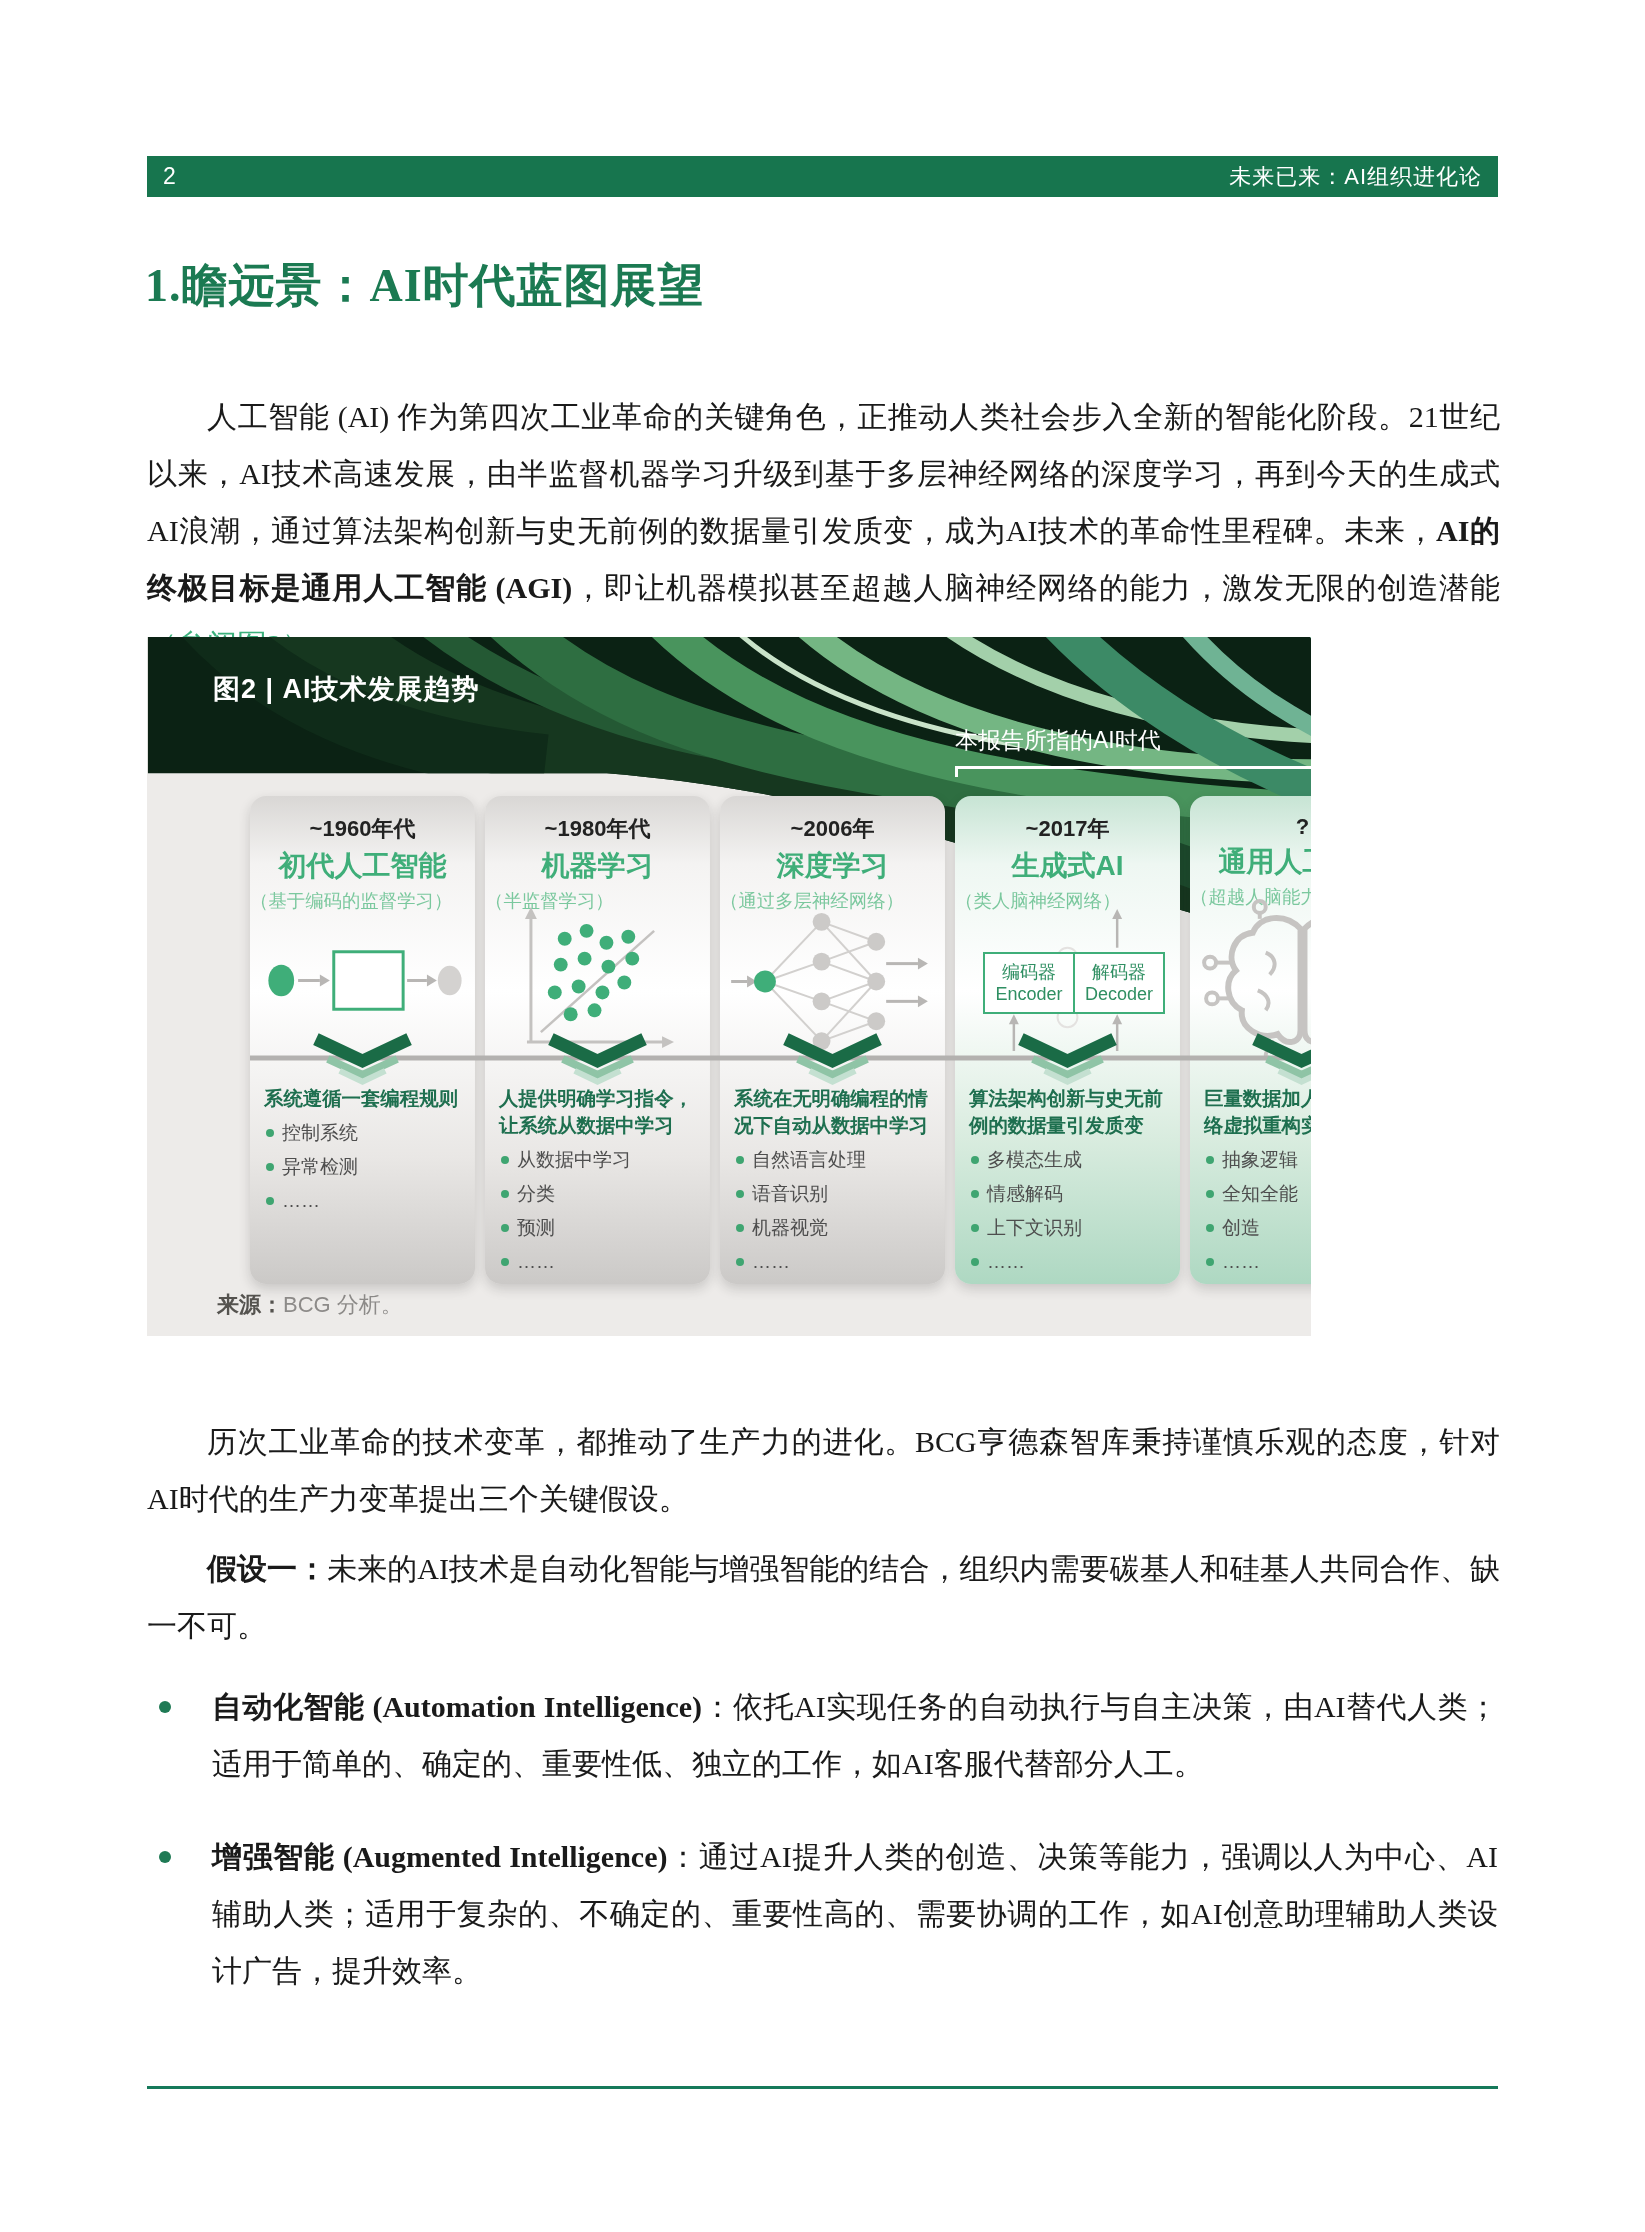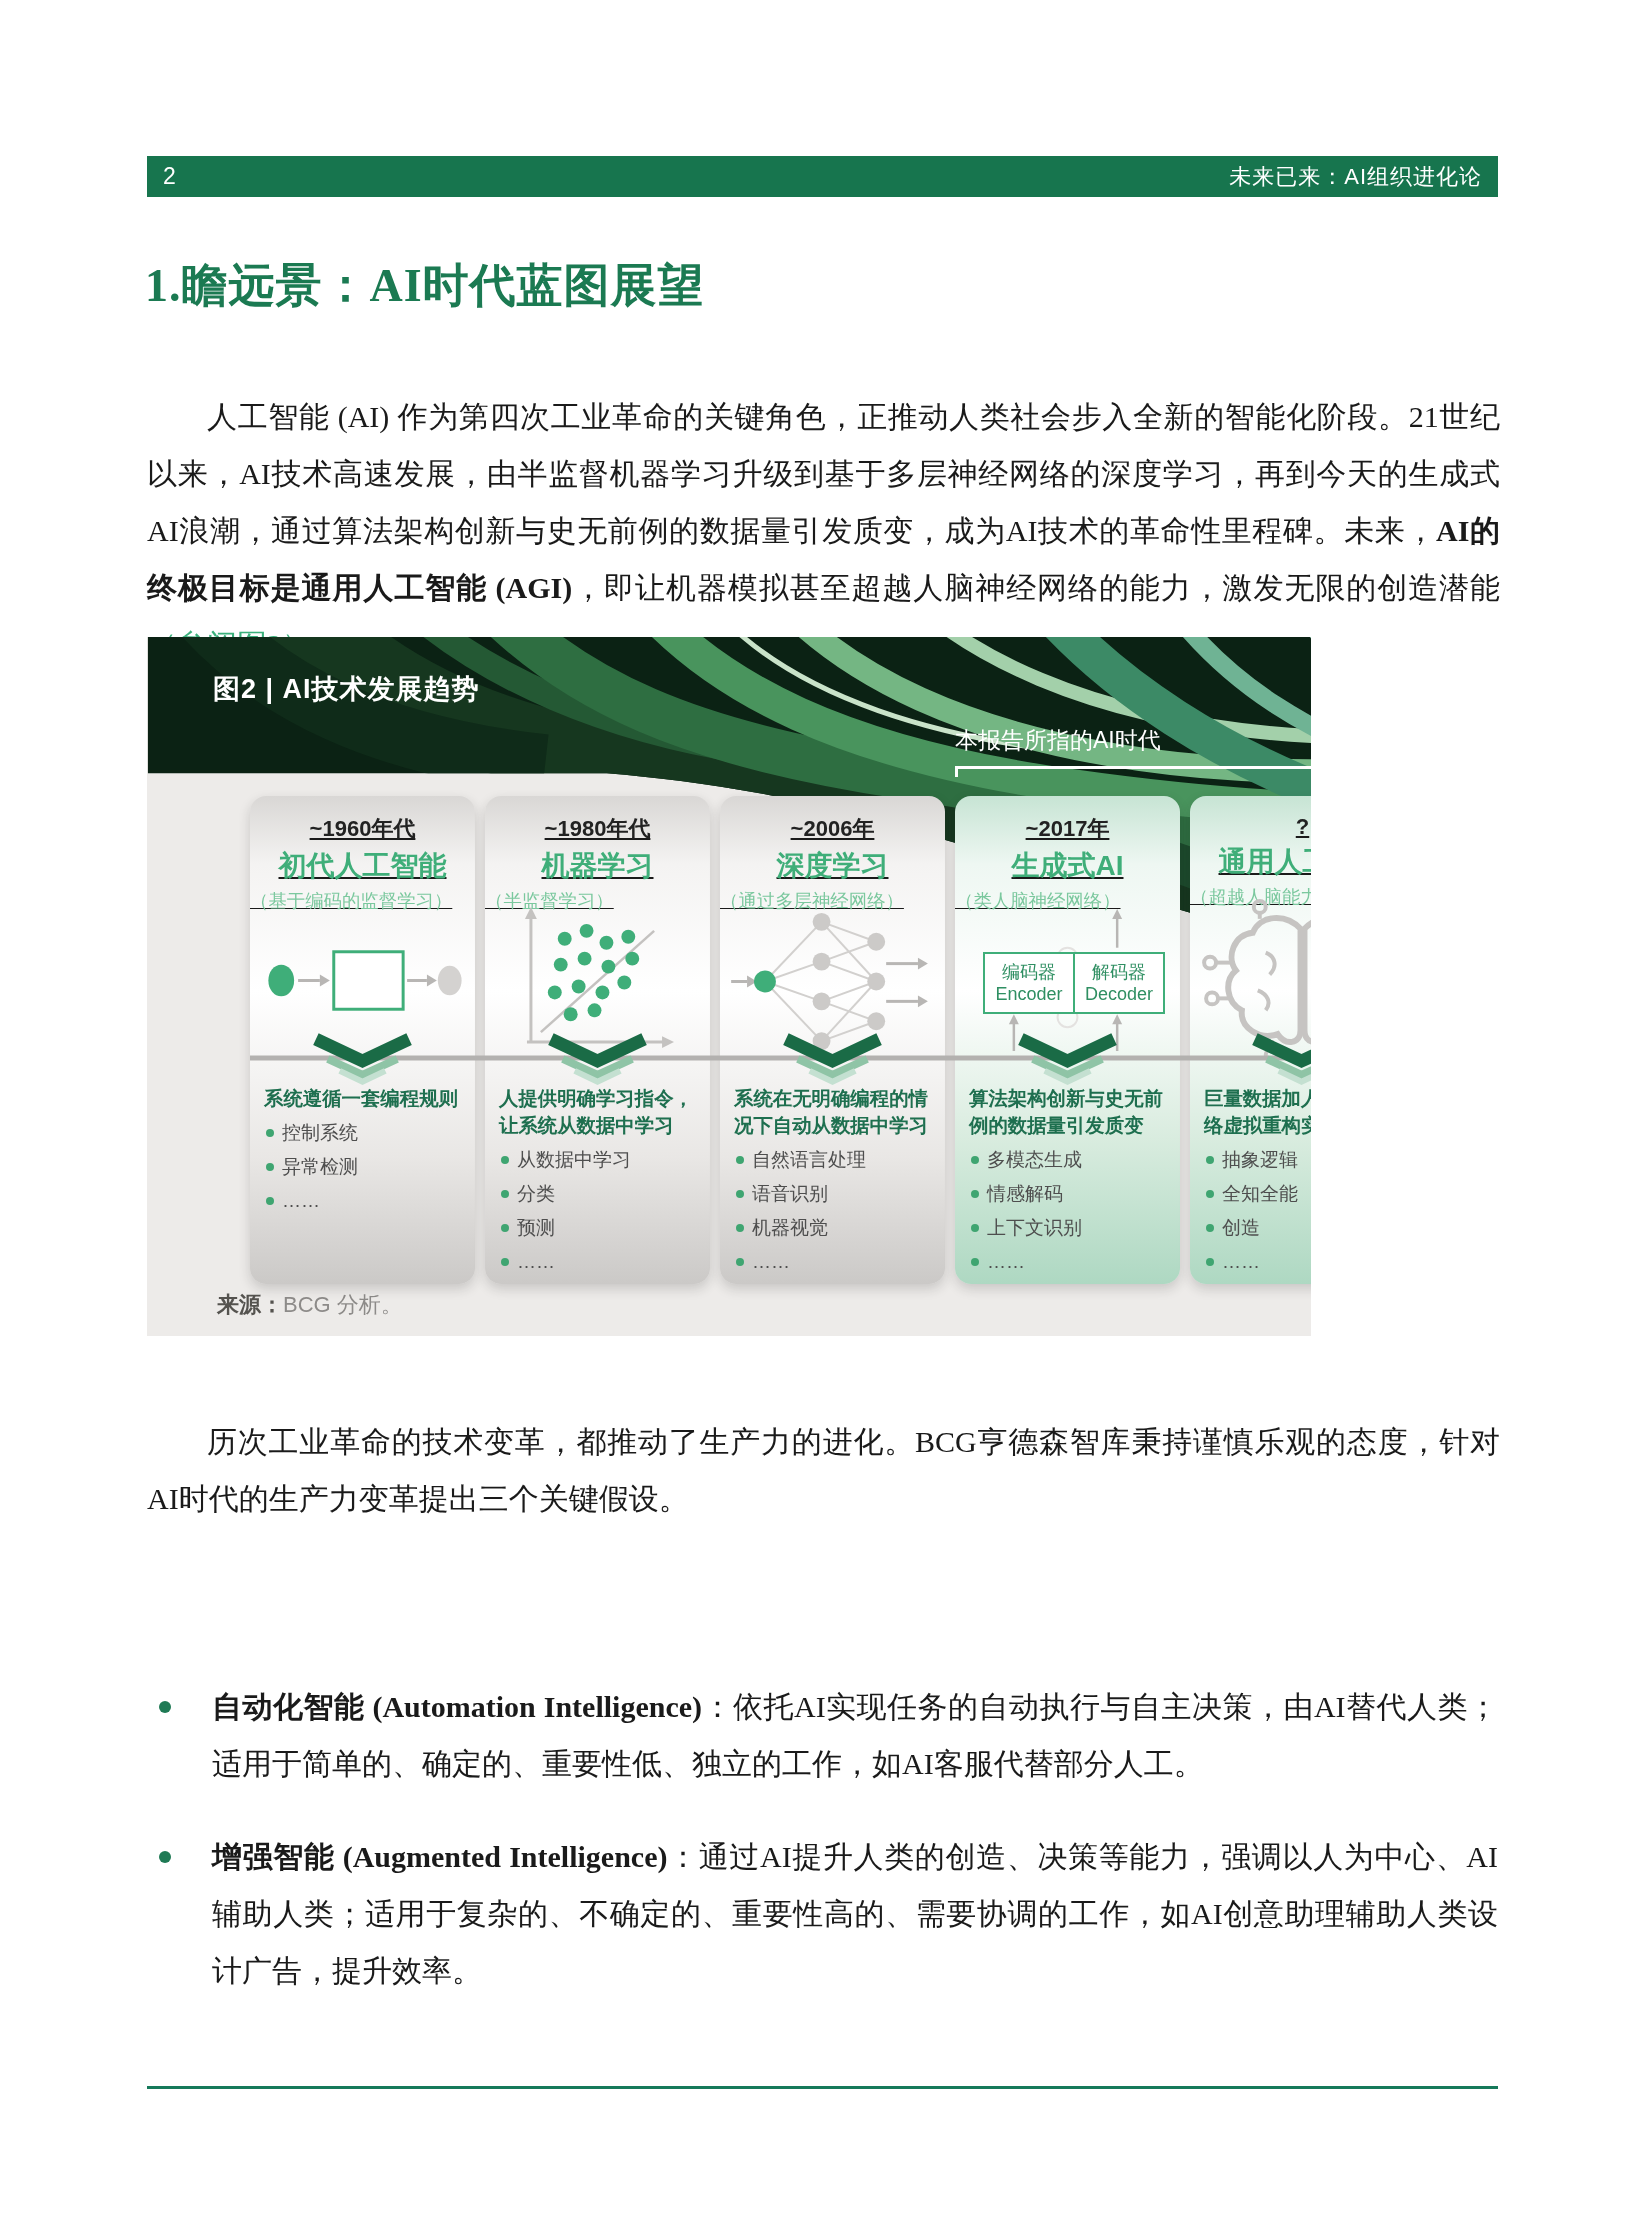--- a/index.html
+++ b/index.html
@@ -33,21 +33,21 @@
          font-family:"Liberation Sans","DejaVu Sans",sans-serif; overflow:hidden; }
   .banner { position:absolute; top:0; left:0; z-index:1; }
   .fig-title { position:absolute; top:34px; left:66px; z-index:2; color:#fff; font-size:27px; font-weight:700; letter-spacing:1px; }
   .era-label { position:absolute; top:88px; left:808px; width:460px; z-index:2; text-align:left; color:#fff; font-size:23px; }
   .era-bracket { position:absolute; top:129px; left:808px; width:460px; height:11px; z-index:2; box-sizing:border-box;
                  border-top:3px solid #fff; border-left:3px solid #fff; border-right:3px solid #fff; }
 
   .cards { position:absolute; top:159px; left:103px; z-index:3; display:flex; gap:10px; }
   .card { position:relative; width:225px; height:488px; border-radius:16px;
           box-shadow:0 5px 12px rgba(40,40,40,0.18);
-          background:linear-gradient(180deg,#d9d7d5 0%,#f4f3f2 14%,#ffffff 40%,#e9e7e5 74%,#cbc9c7 100%);text-decoration:underline; }
+          background:linear-gradient(180deg,#d9d7d5 0%,#f4f3f2 14%,#ffffff 40%,#e9e7e5 74%,#cbc9c7 100%); }
   .card.mint { background:linear-gradient(180deg,#c7e4d4 0%,#eef7f2 14%,#ffffff 40%,#d9ecdf 70%,#aed8c2 100%); }
   .c-year { margin-top:18px; text-align:center; font-size:22px; font-weight:700; color:#222; }
   .c-title { text-align:center; font-size:28px; font-weight:700; color:#3fae79; margin-top:3px; }
   .c-sub { text-align:left; font-size:18.4px; color:#7bc89e; margin-top:3px; }
   .c-icon { position:absolute; top:111px; left:0; width:225px; height:147px; display:flex; align-items:center; justify-content:center; }
   .c-desc { position:absolute; top:289px; left:14px; width:197px; }
   .c-desc-title { font-size:19.4px; font-weight:700; color:#1e6f4f; line-height:27px; }
   .c-items { list-style:none; margin:9px 0 0; padding:0; }
   .c-items li { position:relative; padding-left:18px; font-size:19px; color:#4e4e4e; line-height:24px; margin-bottom:10px; }
   .dot { position:absolute; left:2px; top:8px; width:8px; height:8px; border-radius:50%; background:#3fa571; }
@@ -347,20 +347,21 @@
       <polyline points="8,6 55,28 102,6" stroke="#1a6b46" stroke-width="13" fill="none"></polyline>
       <polyline points="20,26 55,42 90,26" stroke="#8fc4a6" stroke-width="8" fill="none"></polyline>
       <polyline points="32,38 55,49 78,38" stroke="#c4e0d1" stroke-width="6" fill="none"></polyline>
     </svg>
 
     <div class="src"><b>来源：</b><span>BCG 分析。</span></div>
   </div>
 
   <p class="para p2">历次工业革命的技术变革，都推动了生产力的进化。BCG亨德森智库秉持谨慎乐观的态度，针对AI时代的生产力变革提出三个关键假设。</p>
 
+  <p class="para p3"><b>假设一：</b><span>未来的AI技术是自动化智能与增强智能的结合，组织内需要碳基人和硅基人共同合作、缺一不可。</span></p>
 
   <ul class="blist">
     <li><span class="bdot"></span><b>自动化智能 (Automation Intelligence)</b><span>：依托AI实现任务的自动执行与自主决策，由AI替代人类；适用于简单的、确定的、重要性低、独立的工作，如AI客服代替部分人工。</span></li>
     <li><span class="bdot"></span><b>增强智能 (Augmented Intelligence)</b><span>：通过AI提升人类的创造、决策等能力，强调以人为中心、AI辅助人类；适用于复杂的、不确定的、重要性高的、需要协调的工作，如AI创意助理辅助人类设计广告，提升效率。</span></li>
   </ul>
 
   <div class="footline"></div>
 
 </div>
 

